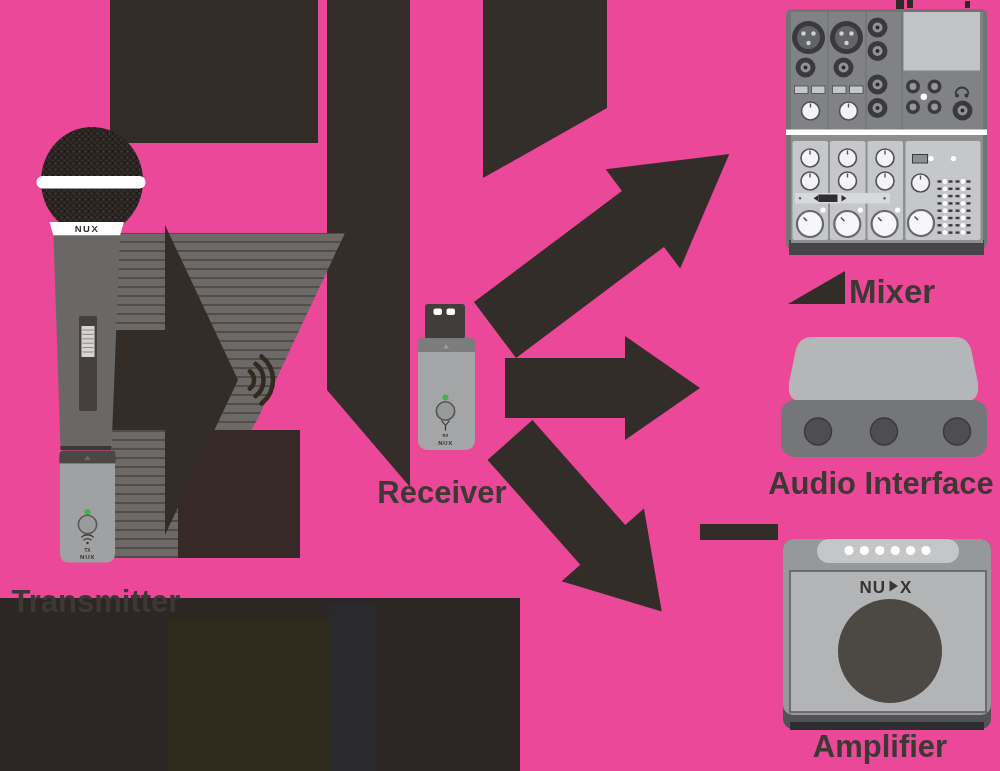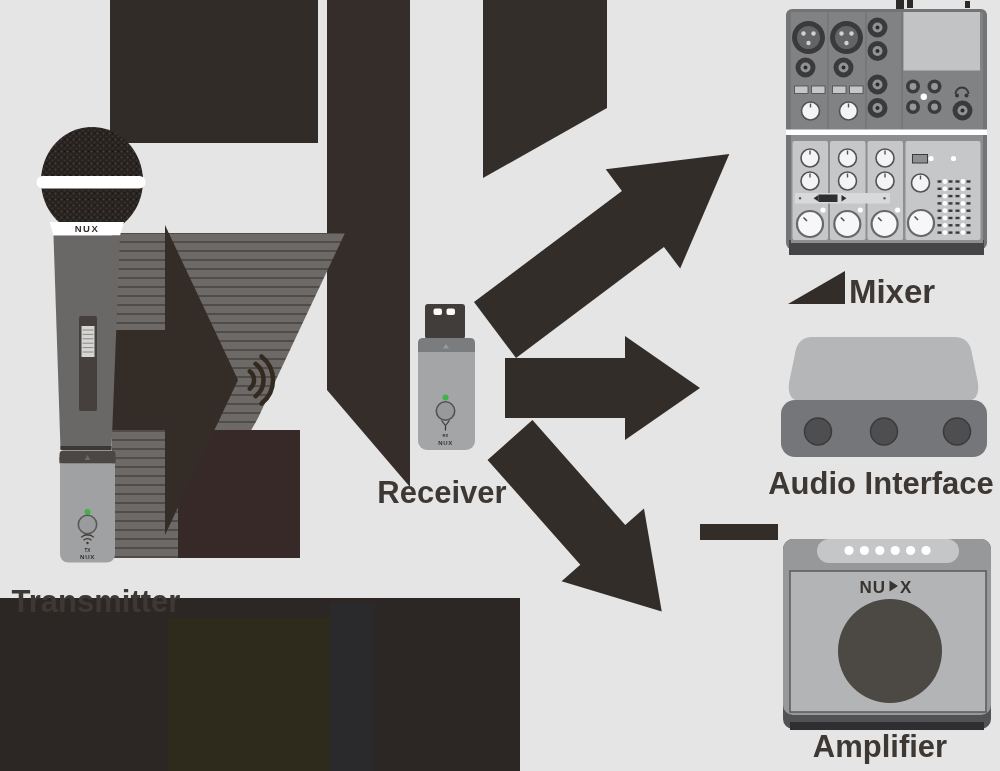--- a/index.html
+++ b/index.html
@@ -1,16 +1,16 @@
 <!DOCTYPE html>
 <html><head>
 <meta charset="utf-8">
 <style>
   html,body{margin:0;padding:0;background:#000;}
-  .stage{position:relative;width:1000px;height:771px;background:#e5e5e5;overflow:hidden;}
+  .stage{position:relative;width:1000px;height:771px;background:#ec4899;overflow:hidden;}
   .stage svg{position:absolute;left:0;top:0;}
   text{font-family:"Liberation Sans", sans-serif;}
   .label{font-weight:700;font-size:31px;fill:#3e3834;}
   .label-lg{font-weight:700;font-size:33px;fill:#3e3834;}
   .brand-tiny{font-weight:700;fill:#37332f;}
 </style>
 </head>
 <body>
 
 <div class="stage">

